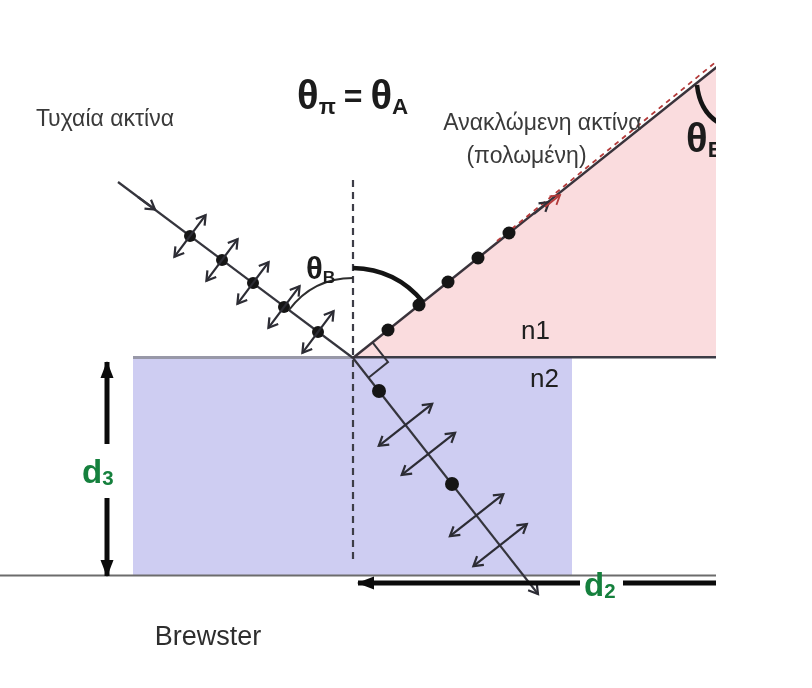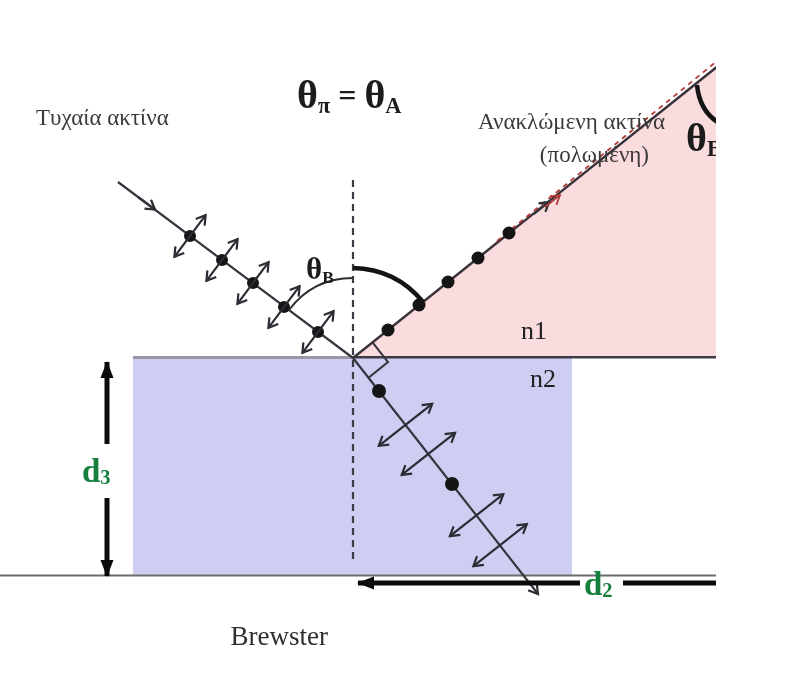--- a/index.html
+++ b/index.html
@@ -1,23 +1,23 @@
 <!DOCTYPE html>
 <html><head>
 <meta charset="utf-8">
 <style>
   html,body{margin:0;padding:0;background:#fff;}
   #stage{
     position:relative;width:716px;height:688px;background:#ffffff;overflow:hidden;
-    font-family:Liberation Serif, serif;color:#3a3a3a;
+    font-family:Liberation Sans, sans-serif;color:#3a3a3a;
   }
   #diagram-svg{position:absolute;left:0;top:0;}
   .lbl{position:absolute;white-space:nowrap;line-height:1.15;}
   .greek{font-size:23px;color:#3a3a3a;}
-  .center{text-align:right;}
+  .center{text-align:center;}
   .theta-big{font-size:40px;font-weight:600;color:#1c1c1c;}
   .theta-mid{font-size:31px;font-weight:600;color:#1c1c1c;}
   .sub{font-size:0.56em;vertical-align:-0.22em;font-weight:600;}
   .sub-low{font-size:0.52em;vertical-align:-0.5em;font-weight:600;}
   .nlabel{font-size:26px;color:#202020;}
   .dlabel{font-size:33px;font-weight:bold;color:#15803d;}
   .dlabel .dsub{font-size:0.62em;font-weight:bold;vertical-align:-0.12em;}
   .caption{font-size:27px;color:#2e2e2e;}
 </style>
 </head>
@@ -132,15 +132,15 @@
   <div class="lbl dlabel" style="left:766px;top:297px;">
     <span>d</span><span class="dsub">1</span>
   </div>
   <div class="lbl dlabel" style="left:584px;top:566px;">
     <span>d</span><span class="dsub">2</span>
   </div>
   <div class="lbl dlabel" style="left:82px;top:453px;">
     <span>d</span><span class="dsub">3</span>
   </div>
 
-  <div class="lbl caption center" style="left:52px;top:621px;width:276px;">Brewster</div>
+  <div class="lbl caption center" style="left:70px;top:621px;width:276px;">Brewster</div>
 
 </div>
 
 </body></html>

